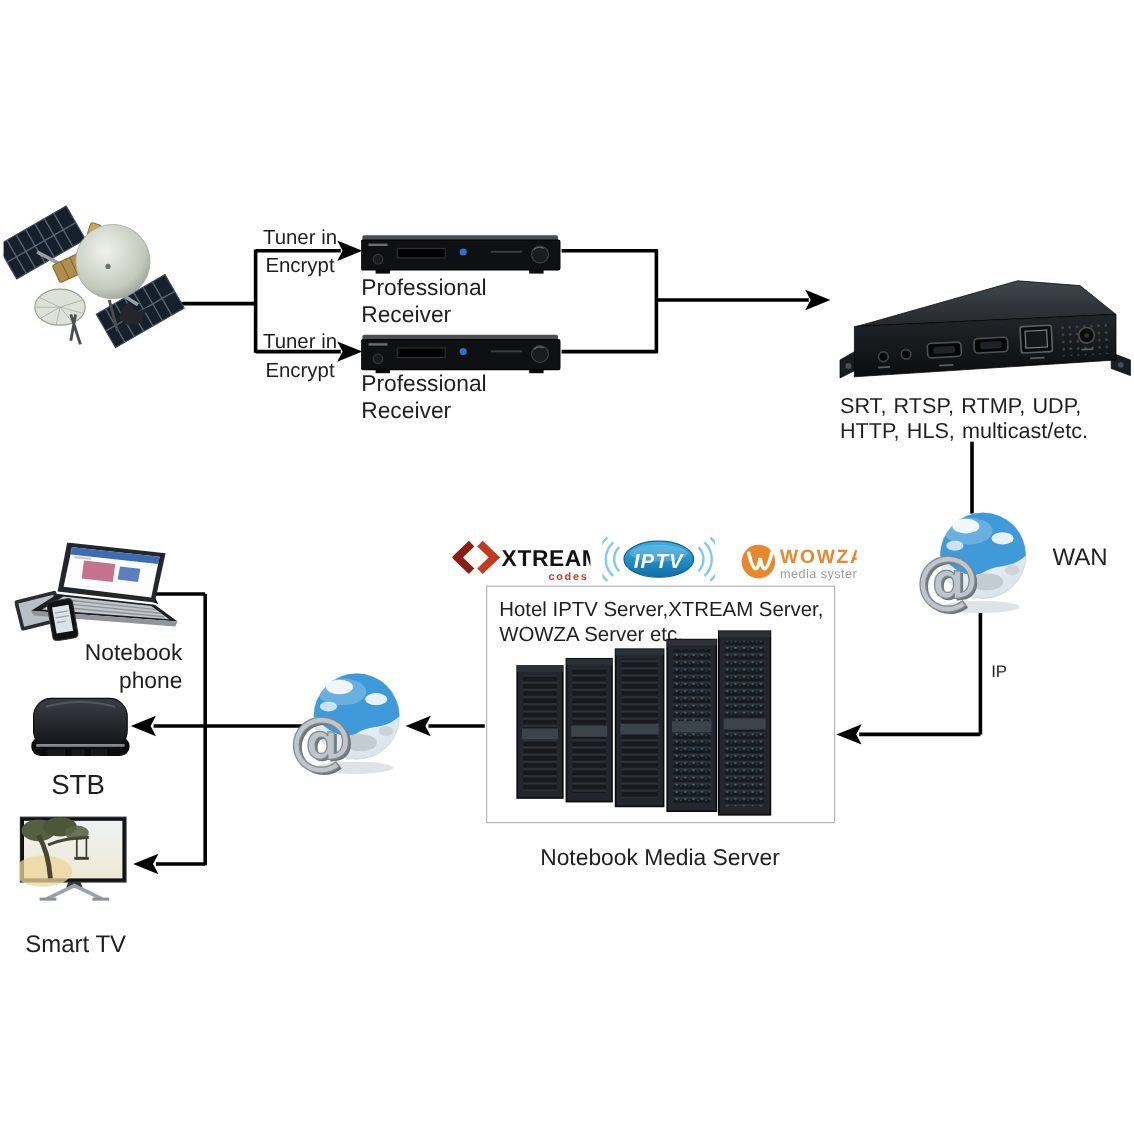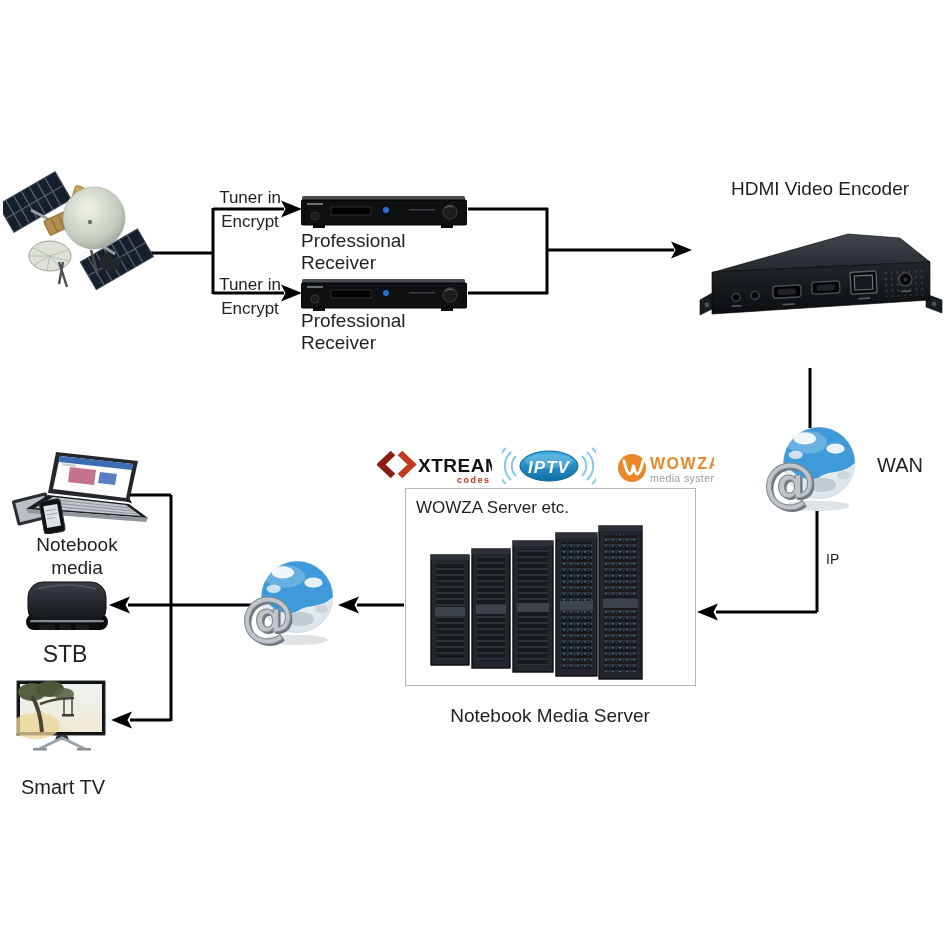--- a/index.html
+++ b/index.html
@@ -124,21 +124,20 @@
     <circle cx="85" cy="16" r="3" fill="#2a6fd4"></circle>
     <rect x="108" y="15" width="26" height="1.6" fill="#3a3d41"></rect>
     <circle cx="149" cy="18" r="7" fill="#1a1c1e" stroke="#3c4044"></circle>
     <path d="M144,14 a7,7 0 0 1 8,-1" stroke="#6a6e72" fill="none"></path>
     <circle cx="14" cy="22" r="4" fill="#1a1c1e" stroke="#33363a"></circle>
     <rect x="12" y="31" width="12" height="3" fill="#0a0a0a"></rect>
     <rect x="140" y="31" width="12" height="3" fill="#0a0a0a"></rect>
   </svg>
   <div class="abs cmp lbl" style="left:301px;top:310px;width:172px;font-size:19px;">Professional Receiver</div>
 
-  <div class="abs cmp lbl ctr" style="left:700px;top:178px;width:240px;font-size:19px;">HDMI Video Encoder</div>
   <svg class="abs cmp" style="left:698px;top:222px;" width="246" height="100" viewBox="0 0 246 100">
     <defs>
       <linearGradient id="encT" x1="0" y1="0" x2="0" y2="1">
           <stop offset="0%" stop-color="#41464d"></stop>
           <stop offset="100%" stop-color="#24282d"></stop>
         </linearGradient>
       <linearGradient id="encF" x1="0" y1="0" x2="0" y2="1">
           <stop offset="0%" stop-color="#22262a"></stop>
           <stop offset="100%" stop-color="#0b0d0f"></stop>
         </linearGradient>
@@ -164,20 +163,22 @@
       <rect x="157" y="56" width="18" height="14" fill="#15171a" stroke="#7a8086" stroke-width="1"></rect>
       <circle cx="208" cy="62" r="6.5" fill="#0a0a0a" stroke="#4a4e52" stroke-width="1.4"></circle>
       <circle cx="208" cy="62" r="2" fill="#333"></circle>
       <rect x="33" y="79" width="10" height="1.5" fill="#5a5f63"></rect>
       <rect x="84" y="80" width="12" height="1.5" fill="#5a5f63"></rect>
       <rect x="160" y="78" width="12" height="1.5" fill="#5a5f63"></rect>
       <rect x="203" y="73" width="10" height="1.5" fill="#5a5f63"></rect>
     </g>
   </svg>
   <div class="abs cmp lbl proto" style="left:700px;top:328px;width:246px;">
+    <div>SRT, RTSP, RTMP, UDP, </div>
+    <div>HTTP, HLS, multicast/etc.</div>
   </div>
 
   <svg width="0" height="0" style="position:absolute">
     <defs>
       <radialGradient id="glbG" cx="45%" cy="35%" r="70%">
           <stop offset="0%" stop-color="#f6fafc"></stop>
           <stop offset="100%" stop-color="#d7e2ea"></stop>
         </radialGradient>
       <symbol id="globeSym" viewBox="0 0 100 92">
         <ellipse cx="56" cy="86" rx="32" ry="5" fill="#dfe3e6"></ellipse>
@@ -236,20 +237,21 @@
 
   <svg class="abs cmp" style="left:616px;top:448px;" width="98" height="40" viewBox="0 0 98 40">
     <circle cx="16" cy="20" r="14" fill="#e8872b"></circle>
     <path d="M8,13 q3,13 6,13 q2,0 3.5,-9 q1.5,9 3.5,9 q3,0 6,-13" stroke="#fff" stroke-width="3" fill="none" stroke-linecap="round"></path>
     <text x="34" y="21" font-size="16" font-weight="bold" fill="#e8872b" letter-spacing="1.5">WOWZA</text>
     <text x="34" y="34" font-size="10.5" fill="#9a9a9a" letter-spacing="0.4">media systems</text>
   </svg>
 
   <div id="server-box" class="abs boxcmp" style="left:405px;top:488px;width:289px;height:196px;">
     <div class="abs lbl cap" style="left:10px;top:8px;width:275px;">
+      <div>Hotel IPTV Server,XTREAM Server,</div>
       <div>WOWZA Server etc.</div>
     </div>
     <svg class="abs" style="left:23px;top:36px;" width="215" height="157" viewBox="0 0 215 157">
       <defs>
         <pattern id="rr" width="4" height="6" patternUnits="userSpaceOnUse">
           <rect width="4" height="6" fill="#17191d"></rect>
             <rect y="1" width="4" height="1.8" fill="#2e333b"></rect>
         </pattern>
         <pattern id="led" width="7" height="6" patternUnits="userSpaceOnUse">
           <circle cx="2" cy="3" r="1" fill="#57a8cc"></circle>
@@ -302,23 +304,23 @@
     <polygon points="36,43 117,52 136,66 14,57" fill="#1c1e21"></polygon>
     <polygon points="41,45 114,53 129,64 23,56" fill="#c3c7cc"></polygon>
     <path d="M44,48 L118,56 M42,51 L122,59 M39,54 L125,62" stroke="#8f959b" stroke-width="1.2"></path>
     <polygon points="14,57 136,66 134,70 16,61" fill="#8f959b"></polygon>
     <g transform="rotate(-10 40 66)">
       <rect x="30" y="48" width="21" height="33" rx="3.5" fill="#101113" stroke="#2c2e32"></rect>
       <rect x="33.5" y="53" width="14" height="22" fill="#dde2e6"></rect>
       <path d="M35,58 h11 M35,62 h11 M35,66 h8" stroke="#9aa2aa" stroke-width="1"></path>
     </g>
   </svg>
-  <div class="abs cmp lbl ctr" style="left:13px;top:533px;width:128px;font-size:19px;line-height:23px;">
+  <div class="abs cmp lbl ctr" style="left:24px;top:533px;width:128px;font-size:19px;line-height:23px;text-align:right;">
     <div>Notebook</div>
-    <div>media</div>
+    <div>phone</div>
   </div>
 
   <svg class="abs cmp" style="left:20px;top:580px;" width="94" height="58" viewBox="0 0 94 58">
     <defs>
         <linearGradient id="stbG" x1="0" y1="0" x2="0" y2="1">
           <stop offset="0%" stop-color="#3a3e44"></stop>
           <stop offset="100%" stop-color="#101215"></stop>
         </linearGradient>
       </defs>
     <rect x="6" y="34" width="82" height="16" rx="8" fill="#0b0c0e"></rect>

